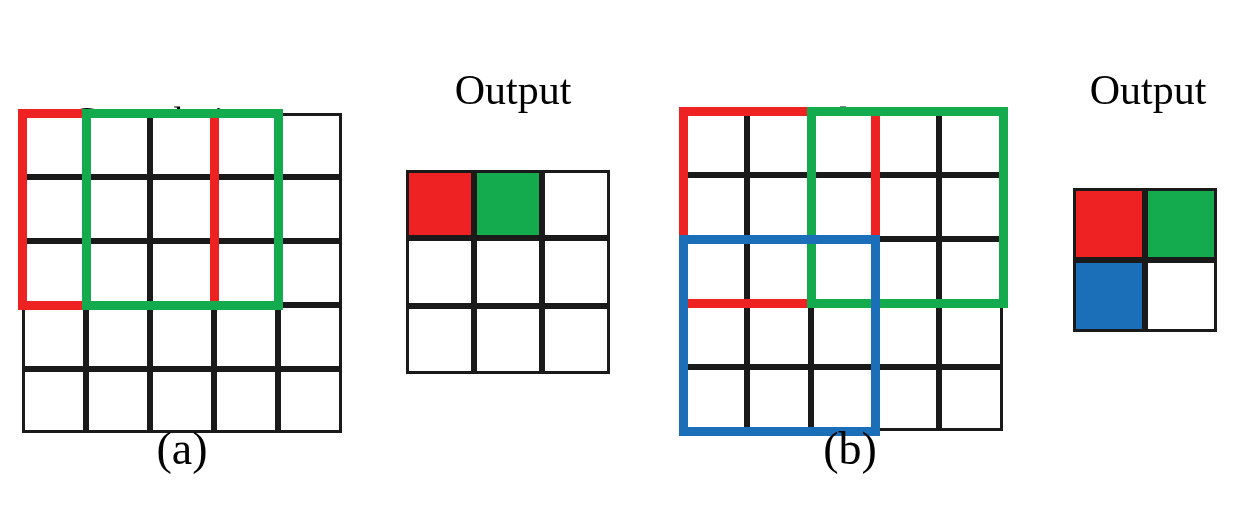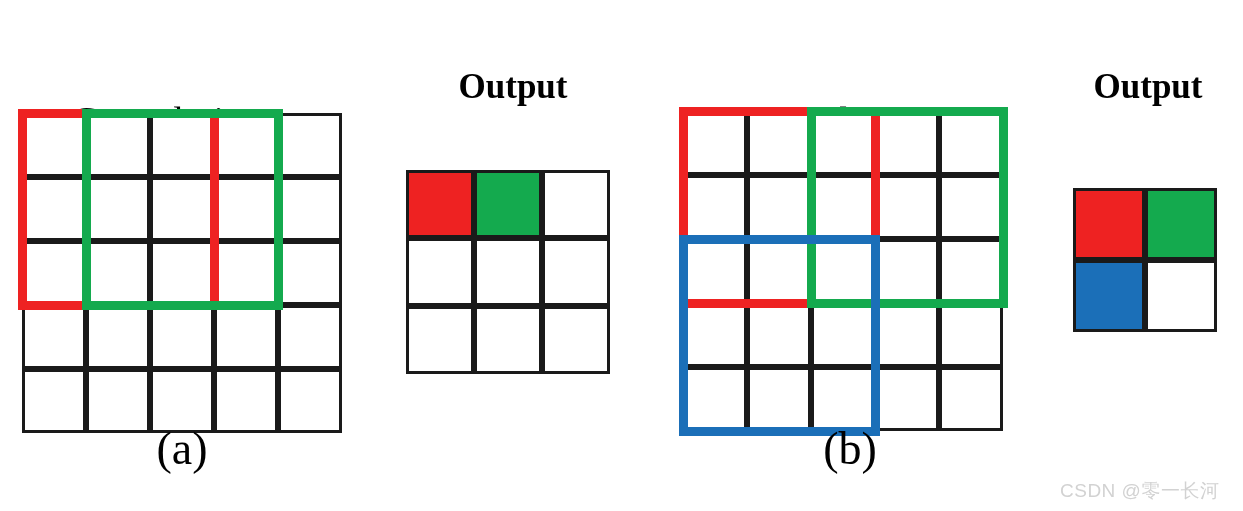--- a/index.html
+++ b/index.html
@@ -22,22 +22,21 @@
     position: absolute;
     color: #000000;
     white-space: pre;
     line-height: 1.08;
     text-align: center;
   }
   .title-label {
     font-size: 38px;
   }
   .output-label {
-    font-size: 35px;
-    font-weight: bold;
+    font-size: 42px;
   }
   .caption-label {
     font-size: 46px;
   }
   .grid {
     position: absolute;
     box-sizing: border-box;
   }
   .gcell {
     position: absolute;
@@ -156,15 +155,14 @@
 
   <div class="grid" id="b-output" style="left: 1073px; top: 188px; width: 144px; height: 144px;">
       <div class="gcell" style="left: 0px; top: 0px; width: 72px; height: 72px; background: rgb(238, 34, 34);"></div>
       <div class="gcell" style="left: 72px; top: 0px; width: 72px; height: 72px; background: rgb(20, 170, 78);"></div>
       <div class="gcell" style="left: 0px; top: 72px; width: 72px; height: 72px; background: rgb(27, 111, 184);"></div>
       <div class="gcell" style="left: 72px; top: 72px; width: 72px; height: 72px; background: rgb(255, 255, 255);"></div>
     </div>
 
   <div class="label caption-label" style="left:790px; top:424px; width:120px;">(b)</div>
 
-  <div class="watermark" style="left:1060px; top:478px;">CSDN @零一长河</div>
 
 </div>
 
 </body></html>

